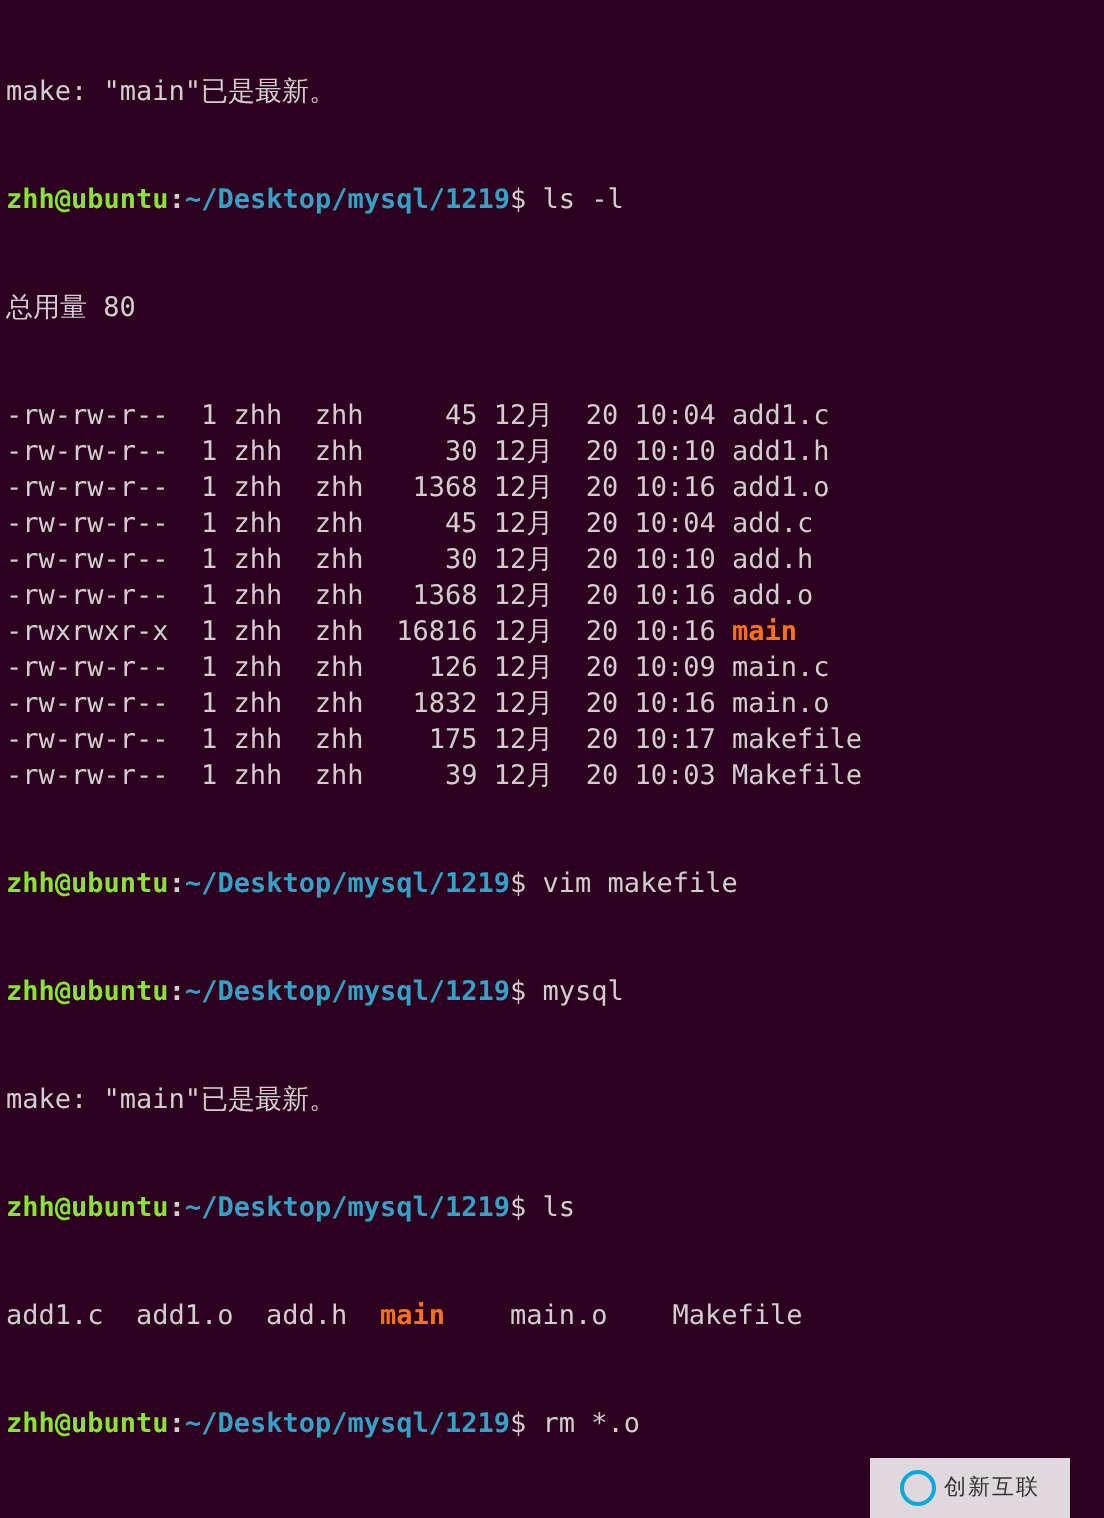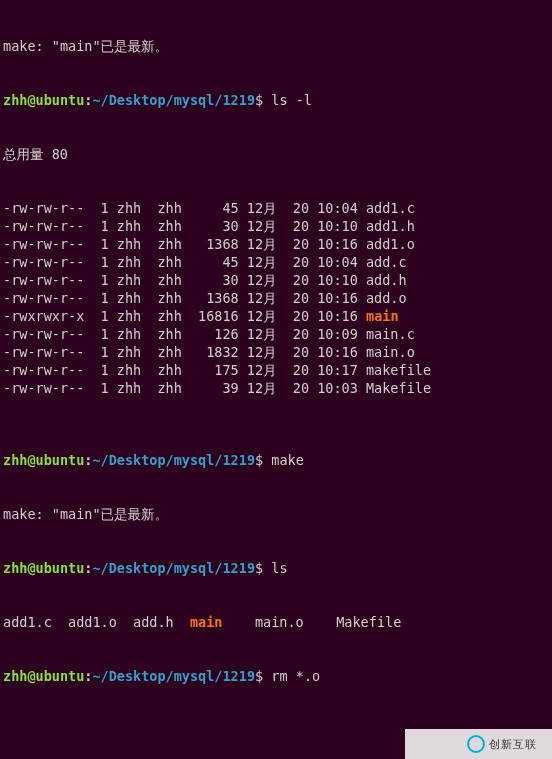--- a/index.html
+++ b/index.html
@@ -20,33 +20,32 @@
     white-space: pre;
   }
   .line { white-space: pre; }
   .u { color: #8ae234; font-weight: bold; margin-top: 33px; }   
   .w { color: #d0cfce; font-weight: bold; }
   .p { color: #34a1c7; font-weight: bold; }   
   .cmd { color: #d0cfce; }
   .exe { color: #f97316; font-weight: bold; }
   .watermark {
     position: absolute;
-    right: 0;
+    right: 17px;
     bottom: 0;
     width: 100px;
     height: 30px;
     background: rgba(255,255,255,0.85);
     color: #333;
     font-family: sans-serif;
     font-size: 11px;
     display: flex;
     align-items: center;
     justify-content: center;
     letter-spacing: 1px;
-    padding-left: 47px;
   }
   .watermark::before {
     content: "";
     width: 14px; height: 14px;
     border: 2px solid #00aadd;
     border-radius: 50%;
     margin-right: 4px;
   }
 </style>
 </head>
@@ -55,22 +54,23 @@
 <div class="terminal">
 
 <div class="line">make: "main"已是最新。</div>
 
 <div class="line"><span class="u"><span>zhh</span>@<span>ubuntu</span></span><span class="w">:</span><span class="p">~/Desktop/mysql/1219</span><span class="cmd">$</span> <span class="cmd">ls -l</span></div>
 
 <div class="line">总用量 80</div>
 
 <div id="listing"><div class="line">-rw-rw-r--  1 zhh  zhh     45 12月  20 10:04 add1.c</div><div class="line">-rw-rw-r--  1 zhh  zhh     30 12月  20 10:10 add1.h</div><div class="line">-rw-rw-r--  1 zhh  zhh   1368 12月  20 10:16 add1.o</div><div class="line">-rw-rw-r--  1 zhh  zhh     45 12月  20 10:04 add.c</div><div class="line">-rw-rw-r--  1 zhh  zhh     30 12月  20 10:10 add.h</div><div class="line">-rw-rw-r--  1 zhh  zhh   1368 12月  20 10:16 add.o</div><div class="line">-rwxrwxr-x  1 zhh  zhh  16816 12月  20 10:16 <span class="exe">main</span></div><div class="line">-rw-rw-r--  1 zhh  zhh    126 12月  20 10:09 main.c</div><div class="line">-rw-rw-r--  1 zhh  zhh   1832 12月  20 10:16 main.o</div><div class="line">-rw-rw-r--  1 zhh  zhh    175 12月  20 10:17 makefile</div><div class="line">-rw-rw-r--  1 zhh  zhh     39 12月  20 10:03 Makefile</div></div>
 
+<div class="line"><span class="u"><span>zhh</span>@<span>ubuntu</span></span><span class="w">:</span><span class="p">~/Desktop/mysql/1219</span><span class="cmd">$</span> <span class="cmd">vim makefile</span></div>
 
-<div class="line"><span class="u"><span>zhh</span>@<span>ubuntu</span></span><span class="w">:</span><span class="p">~/Desktop/mysql/1219</span><span class="cmd">$</span> <span class="cmd">make</span></div>
+<div class="line"><span class="u"><span>zhh</span>@<span>ubuntu</span></span><span class="w">:</span><span class="p">~/Desktop/mysql/1219</span><span class="cmd">$</span> <span class="cmd">mysql</span></div>
 
 <div class="line">make: "main"已是最新。</div>
 
 <div class="line"><span class="u"><span>zhh</span>@<span>ubuntu</span></span><span class="w">:</span><span class="p">~/Desktop/mysql/1219</span><span class="cmd">$</span> <span class="cmd">ls</span></div>
 
 <div class="line"><span>add1.c  add1.o  add.h  </span><span class="exe">main</span><span>    main.o    Makefile</span></div>
 
 <div class="line"><span class="u"><span>zhh</span>@<span>ubuntu</span></span><span class="w">:</span><span class="p">~/Desktop/mysql/1219</span><span class="cmd">$</span> <span class="cmd">rm *.o</span></div>
 
 

